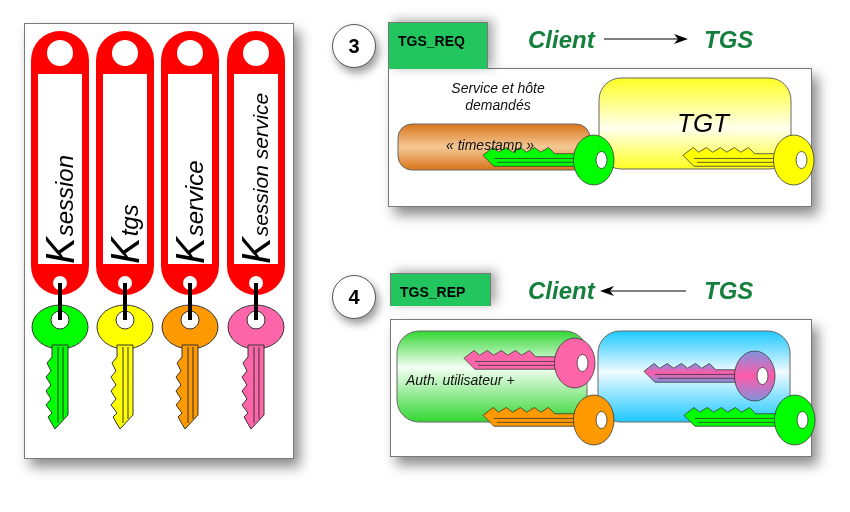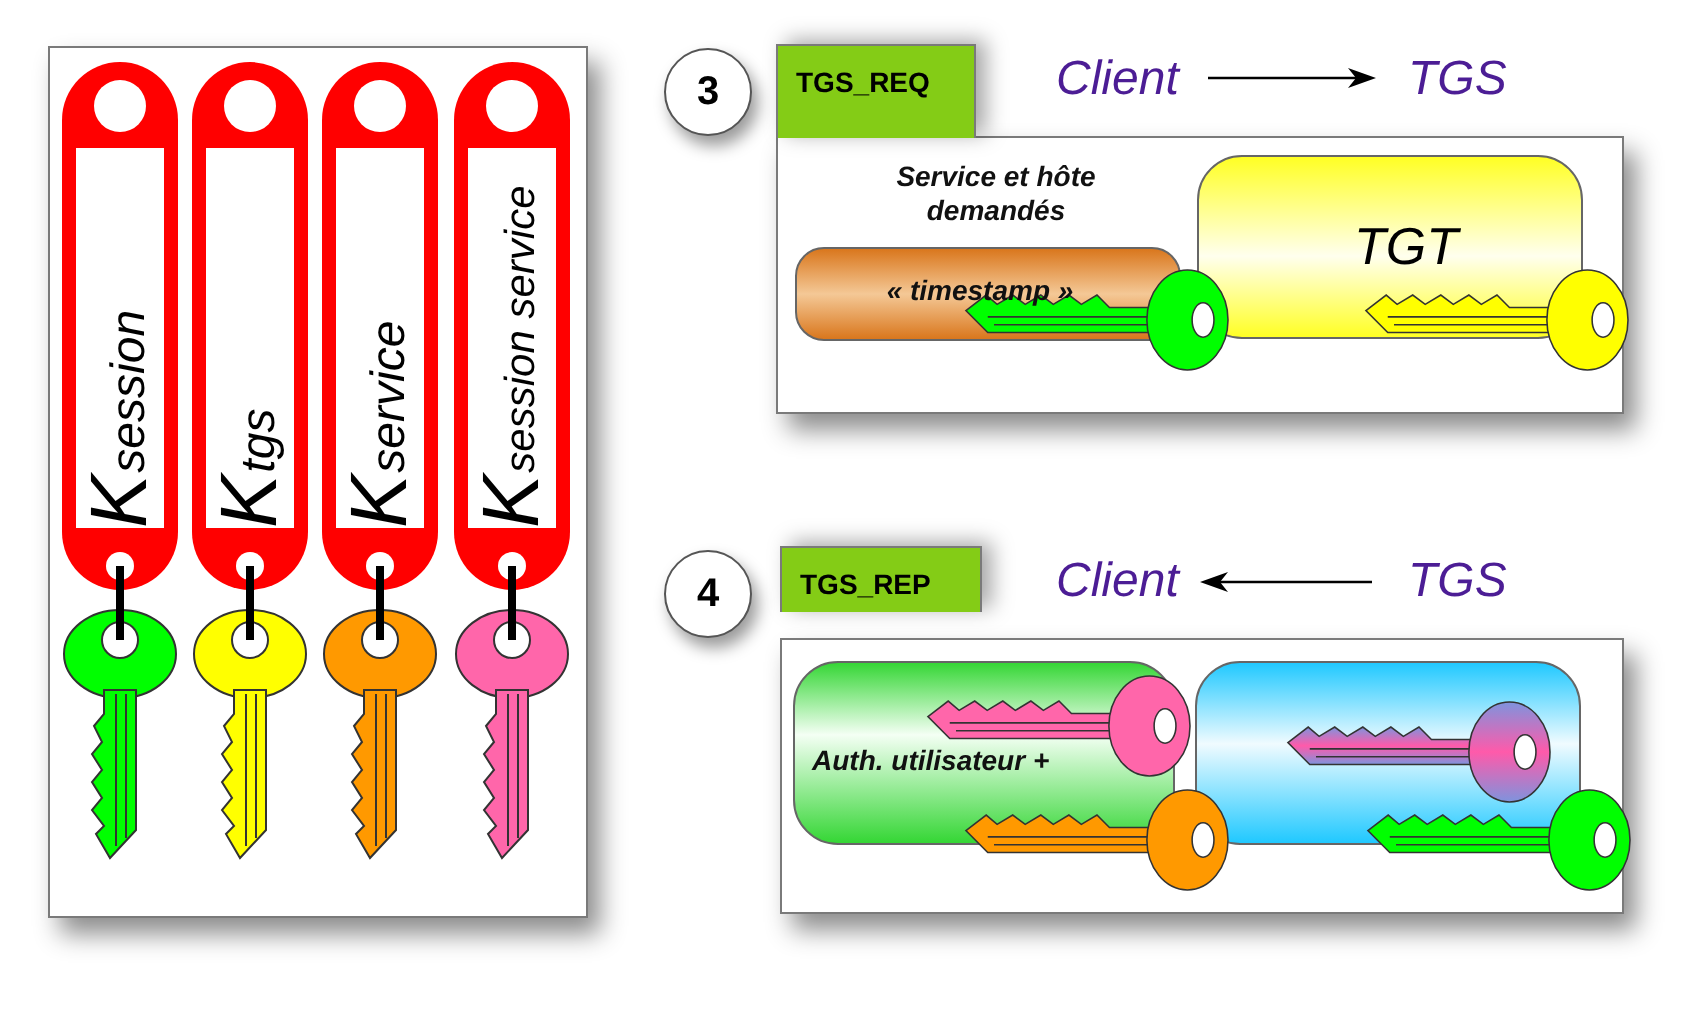--- a/index.html
+++ b/index.html
@@ -1,22 +1,22 @@
 <!DOCTYPE html>
 <html><head>
 <meta charset="utf-8">
 <style>
   html,body{margin:0;padding:0;background:#ffffff;}
   body{width:850px;height:512px;position:relative;overflow:hidden;font-family:"Liberation Sans",sans-serif;}
   .abs{position:absolute;}
   .card{position:absolute;background:#fff;border:1px solid #7a7a7a;box-shadow:6px 8px 12px rgba(0,0,0,0.45);}
   .circle-num{position:absolute;width:42px;height:42px;border-radius:50%;background:#fff;border:1px solid #555;box-shadow:3px 5px 8px rgba(0,0,0,0.4);display:flex;align-items:center;justify-content:center;font-weight:bold;font-size:20px;color:#000;}
-  .tab{position:absolute;background:#84cc16;border:1px solid #7a7a7a;border-bottom:none;box-shadow:5px -2px 10px rgba(0,0,0,0.35);font-weight:bold;font-size:14px;padding:10px 9px;box-sizing:border-box;}
-  .dir{position:absolute;font-weight:normal;font-style:italic;font-size:24px;color:#4c1d95;text-align:center;}
-  .label-it{position:absolute;font-weight:bold;font-style:italic;color:#111;text-align:center;}
+  .tab{position:absolute;background:#22c55e;border:1px solid #7a7a7a;border-bottom:none;box-shadow:5px -2px 10px rgba(0,0,0,0.35);font-weight:bold;font-size:14px;padding:10px 9px;box-sizing:border-box;}
+  .dir{position:absolute;font-weight:bold;font-style:italic;font-size:24px;color:#15803d;text-align:center;}
+  .label-it{position:absolute;font-weight:normal;font-style:italic;color:#111;text-align:center;}
   svg{position:absolute;overflow:visible;}
 </style>
 </head>
 <body>
 
 <div class="card" style="left:24px;top:23px;width:268px;height:434px;"></div>
 
 <svg width="850" height="512" style="left:0;top:0;" id="keyring-svg">
   <defs>
     <g id="key-vert">

